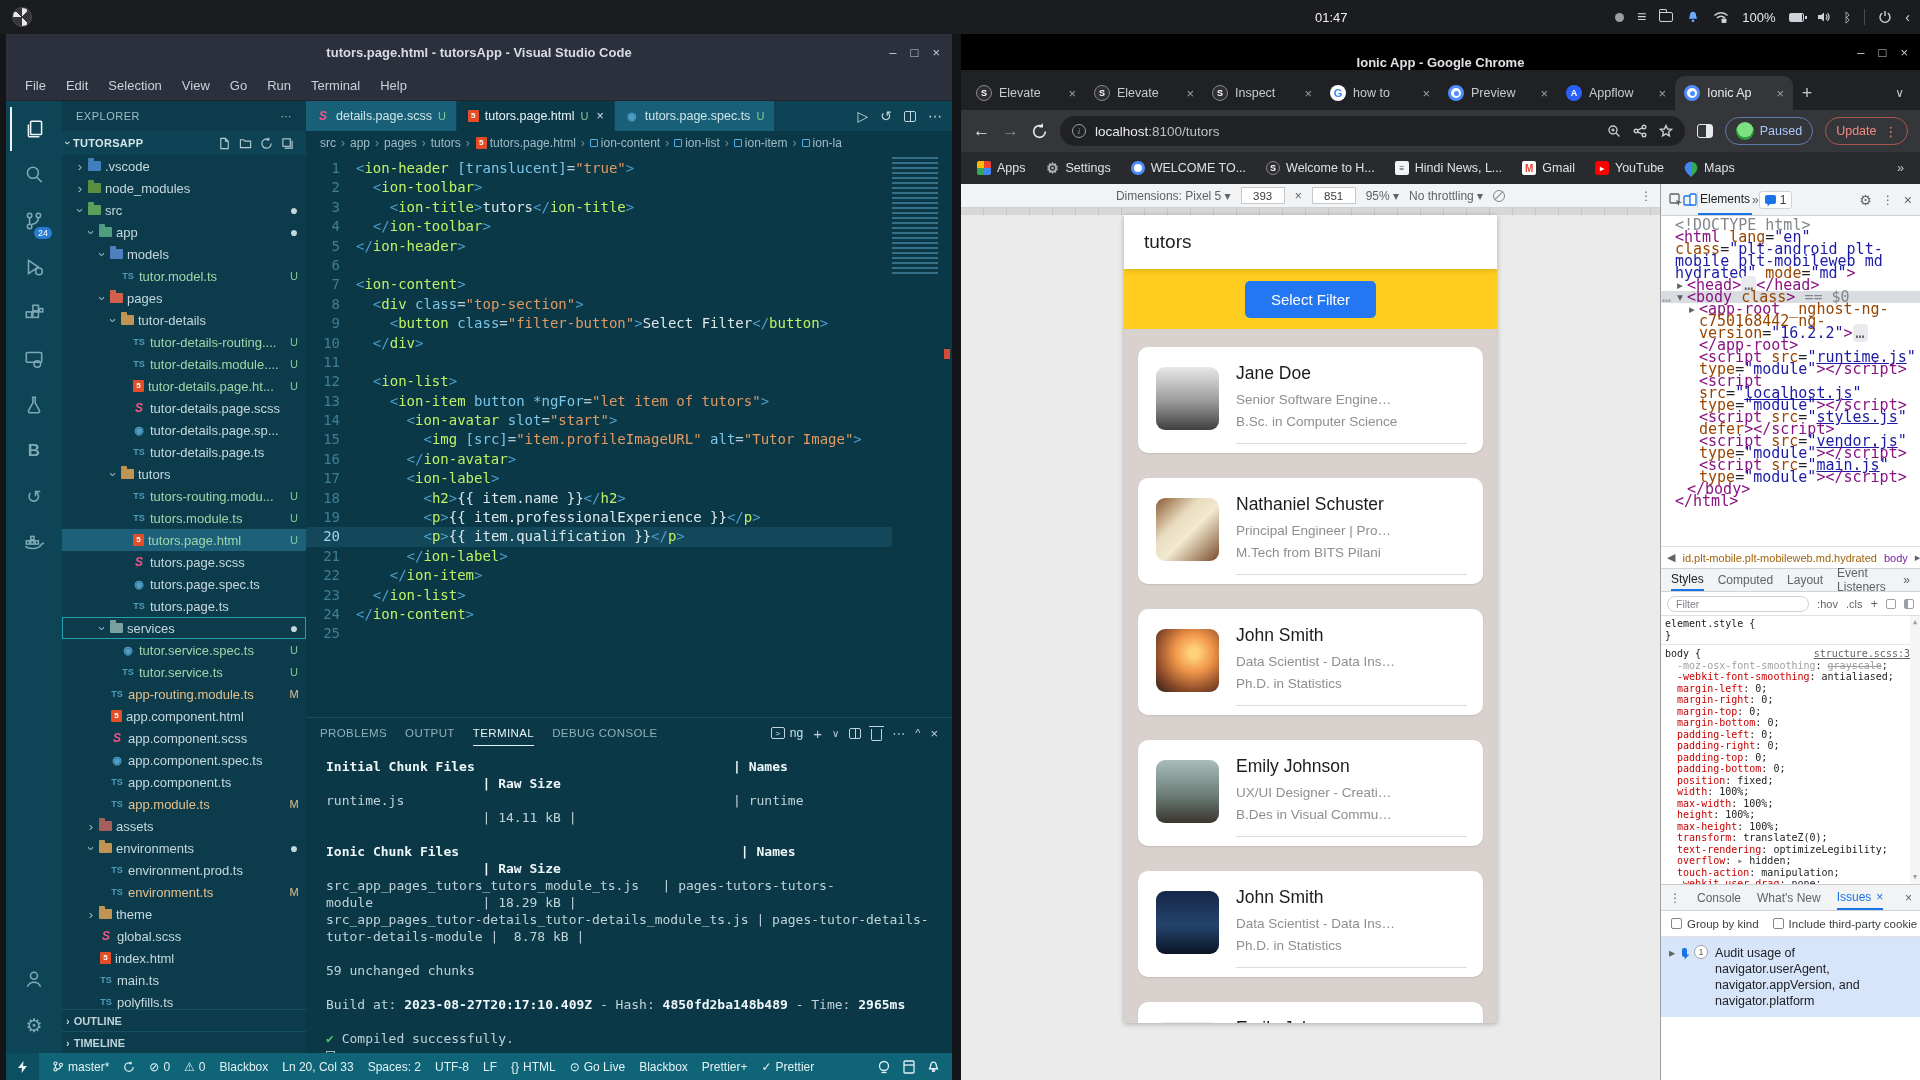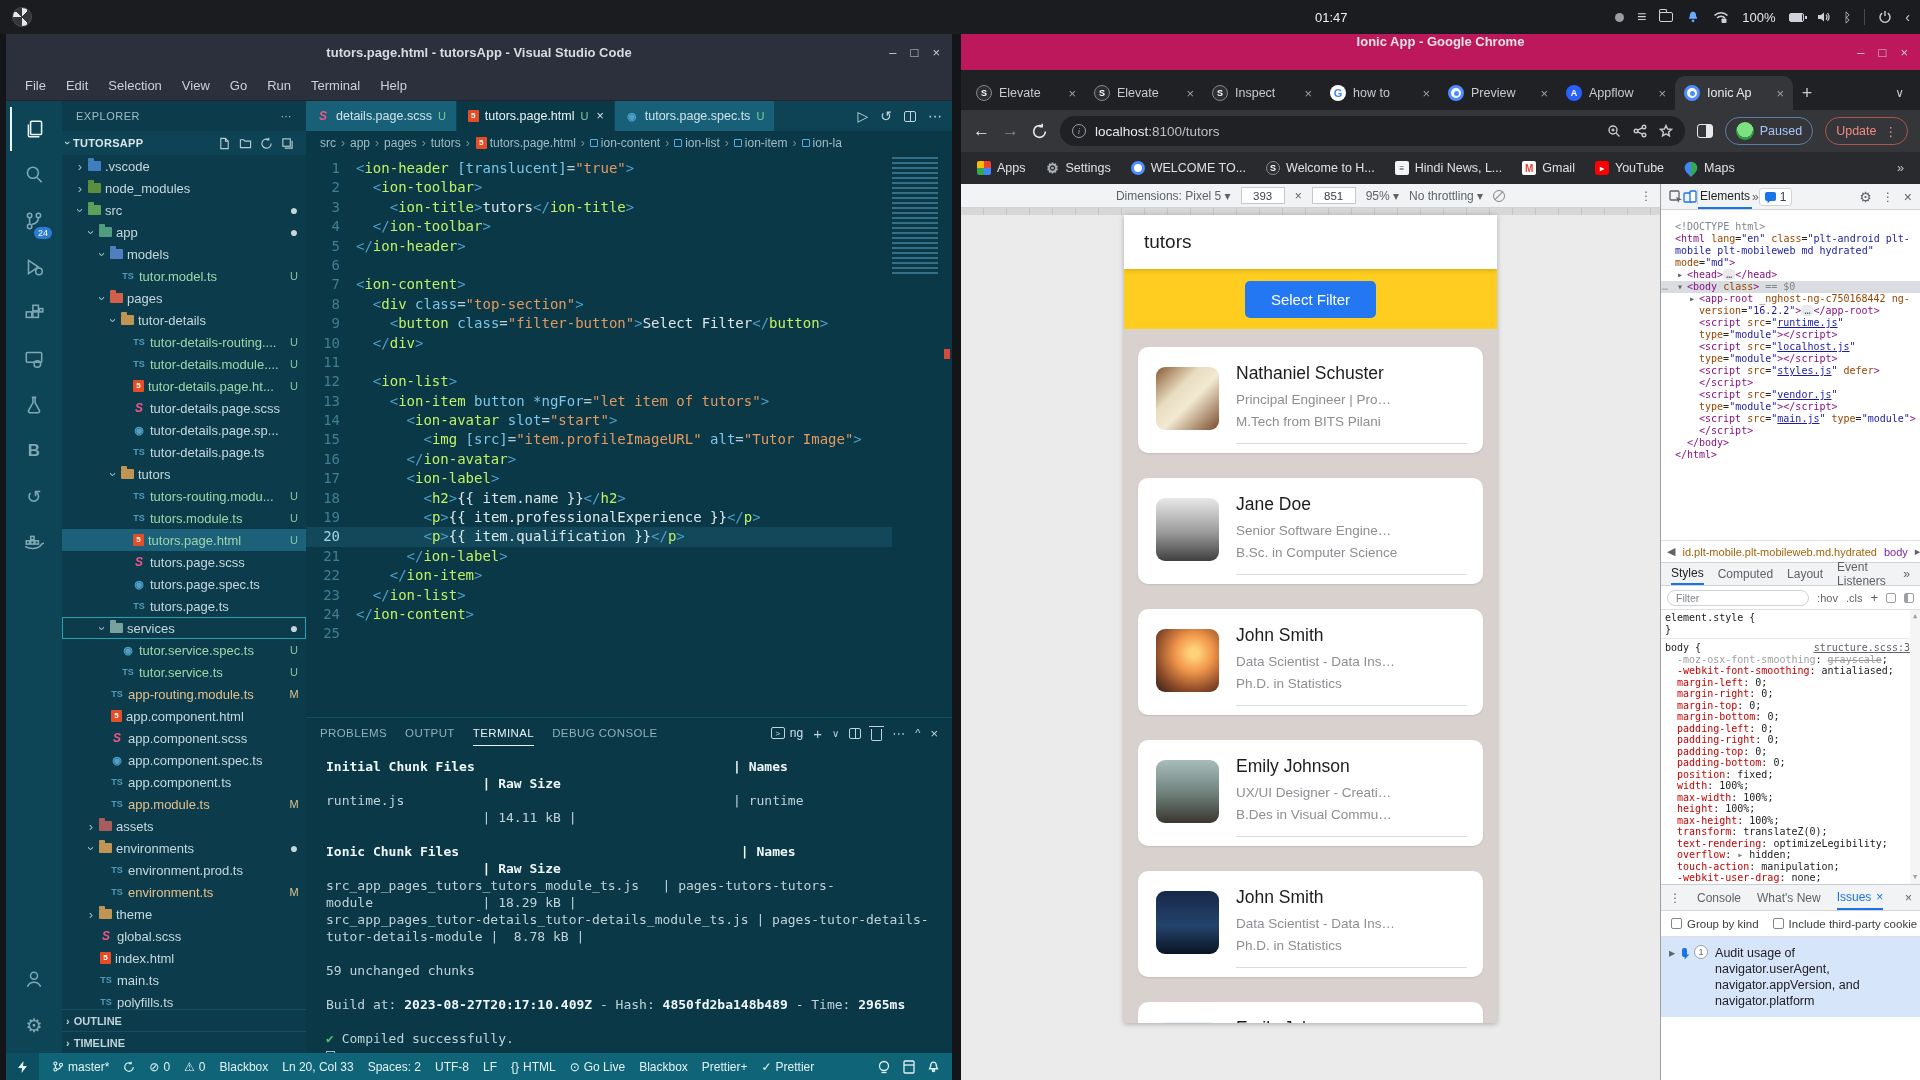--- a/index.html
+++ b/index.html
@@ -97,21 +97,21 @@
   .tk-g{color:#4ec36b}
   .term-cursor{width:9px;height:15px;border:1px solid #9fb7bd;margin-top:4px}
   
   .vs-status{height:27px;background:#0f6577;display:flex;align-items:center;color:#e3f1f4;font-size:12px;flex:0 0 auto}
   .remote{height:100%;background:#0b4f60;display:flex;align-items:center;padding:0 10px;margin-right:6px}
   .st-item{display:flex;align-items:center;gap:4px;padding:0 7px;white-space:nowrap}
   .st-right{margin-left:auto;display:flex;align-items:center;gap:12px;padding-right:12px}
   .st-right svg{stroke:#e3f1f4;fill:none;stroke-width:1.3;display:block}
   
   .chrome{position:absolute;left:961px;top:34px;width:959px;height:1046px;display:flex;flex-direction:column;background:#202124}
-  .ch-title{height:36px;background:#be185d;display:flex;align-items:flex-start;justify-content:center;position:relative;color:#dfe1e5;font-size:13px;flex:0 0 auto}
+  .ch-title{height:36px;background:#000000;display:flex;align-items:flex-end;justify-content:center;position:relative;color:#dfe1e5;font-size:13px;flex:0 0 auto}
   .ch-tabs{height:40px;background:#202124;display:flex;align-items:flex-end;padding:0 6px;flex:0 0 auto}
   .ch-tab{height:34px;border-radius:10px 10px 0 0;display:flex;align-items:center;gap:7px;padding:0 9px;width:118px;color:#c7cbd0;font-size:12.5px;flex:0 0 auto}
   .ch-tab .tlabel{flex:1;overflow:hidden;white-space:nowrap}
   .ch-tab .tx{color:#9aa0a6;font-size:13px}
   .ch-tab.active{background:#35363a;color:#e8eaed}
   .newtab{width:28px;height:28px;display:flex;align-items:center;justify-content:center;color:#c7cbd0;font-size:18px;margin-bottom:3px}
   .tabchev{margin-left:auto;color:#c7cbd0;margin-bottom:10px;padding-right:10px;font-size:12px}
   .fv{width:16px;height:16px;border-radius:50%;display:flex;align-items:center;justify-content:center;font-size:9px;font-weight:bold;flex:0 0 auto}
   .fv-s{background:#2d2f33;border:1px solid #888;color:#fff}
   .fv-g{background:#fff;color:#4285f4;font-size:11px}
@@ -165,27 +165,27 @@
   .card .l3{position:absolute;left:98px;top:67px;font-size:13.5px;color:#8e8e93}
   .card .dv{position:absolute;left:98px;right:16px;bottom:9px;height:1px;background:#dcdcdc}
   .im-book{background:linear-gradient(135deg,#8a5a33 0%,#e8dcc0 35%,#f2ead2 55%,#7a4a2a 100%)}
   .im-lighthouse{background:linear-gradient(180deg,#e8e8e8 0%,#9a9a9a 55%,#3f3f3f 100%)}
   .im-sunset{background:radial-gradient(circle at 60% 38%,#ffd27a 8%,#f0954a 35%,#8a4a28 70%,#2e2018 100%)}
   .im-boots{background:linear-gradient(180deg,#a8bdbb 0%,#6d7e79 55%,#3a362e 100%)}
   .im-night{background:linear-gradient(180deg,#16284a 0%,#24436b 55%,#0a1524 100%)}
   .im-ice{background:linear-gradient(180deg,#e8f4fa 0%,#a8cfe2 60%,#5e93b8 100%)}
   
   .devtools{flex:1;background:#fff;border-left:1px solid #9aa0a6;display:flex;flex-direction:column;min-width:0;color:#202124}
-  .dt-head{height:26px;background:#f1f3f4;border-bottom:1px solid #d0d3d6;display:flex;align-items:center;padding:0 8px;font-size:12px;color:#5f6368;flex:0 0 auto}
+  .dt-head{height:32px;background:#f1f3f4;border-bottom:1px solid #d0d3d6;display:flex;align-items:center;padding:0 8px;font-size:12px;color:#5f6368;flex:0 0 auto}
   .dt-head svg{display:block}
   .dt-tab{color:#202124;height:100%;display:flex;align-items:center;border-bottom:2px solid #1a73e8;padding:0 2px}
   .issue-badge{display:flex;align-items:center;gap:4px;border:1px solid #d0d3d6;border-radius:3px;padding:1px 5px;background:#fff;color:#3c4043}
   .bubble{width:11px;height:9px;background:#1a73e8;border-radius:2px;position:relative}
   .bubble::after{content:"";position:absolute;left:2px;bottom:-3px;border:3px solid transparent;border-top-color:#1a73e8;border-left-color:#1a73e8;transform:scale(.8)}
-  .dt-etree{height:330px;overflow:hidden;font-family:"DejaVu Sans Mono",monospace;font-size:10px;line-height:12px;padding-top:11px;flex:0 0 auto}
+  .dt-etree{height:330px;overflow:hidden;font-family:"DejaVu Sans Mono",monospace;font-size:15px;line-height:12px;padding-top:3px;flex:0 0 auto}
   .erow{position:relative;padding-right:4px}
   .erow .arr{position:absolute;width:10px;text-align:center;color:#5f6368}
   .erow .gut{position:absolute;left:1px;color:#9aa0a6}
   .erow.sel{background:#d9dce0}
   .tk-g{ }
   .ek-g{color:#80868b}.ek-ep{color:#881280}.ek-ea{color:#994500}.ek-ev{color:#1a1aa6}.ek-eb{color:#202124}
   .ek-el{color:#1a1aa6;text-decoration:underline}
   .ek-pill{background:#e8eaed;border-radius:4px;padding:0 3px;color:#5f6368}
   .dt-crumbs{height:22px;border-top:1px solid #e0e0e0;display:flex;align-items:center;gap:7px;font-size:11px;padding:0 6px;color:#5f6368;flex:0 0 auto;white-space:nowrap;overflow:hidden}
   .crumb1{color:#a0630c}.crumb2{color:#7b1fa2}
@@ -942,31 +942,31 @@
       <div class="ruler"></div>
       <div class="phone">
         <div class="app-header">
           <span>tutors</span>
         </div>
         <div class="app-yellow">
           <button class="app-btn">Select Filter</button>
         </div>
         <div class="app-list" id="app-cards">
             <div class="card">
+     <div class="av im-lighthouse"></div>
+     <div class="nm">Jane Doe</div>
+     <div class="l2">Senior Software Engine…</div>
+     <div class="l3">B.Sc. in Computer Science</div>
+     <div class="dv"></div>
+   </div>
+            <div class="card">
      <div class="av im-book"></div>
      <div class="nm">Nathaniel Schuster</div>
      <div class="l2">Principal Engineer | Pro…</div>
      <div class="l3">M.Tech from BITS Pilani</div>
-     <div class="dv"></div>
-   </div>
-            <div class="card">
-     <div class="av im-lighthouse"></div>
-     <div class="nm">Jane Doe</div>
-     <div class="l2">Senior Software Engine…</div>
-     <div class="l3">B.Sc. in Computer Science</div>
      <div class="dv"></div>
    </div>
             <div class="card">
      <div class="av im-sunset"></div>
      <div class="nm">John Smith</div>
      <div class="l2">Data Scientist - Data Ins…</div>
      <div class="l3">Ph.D. in Statistics</div>
      <div class="dv"></div>
    </div>
             <div class="card">

